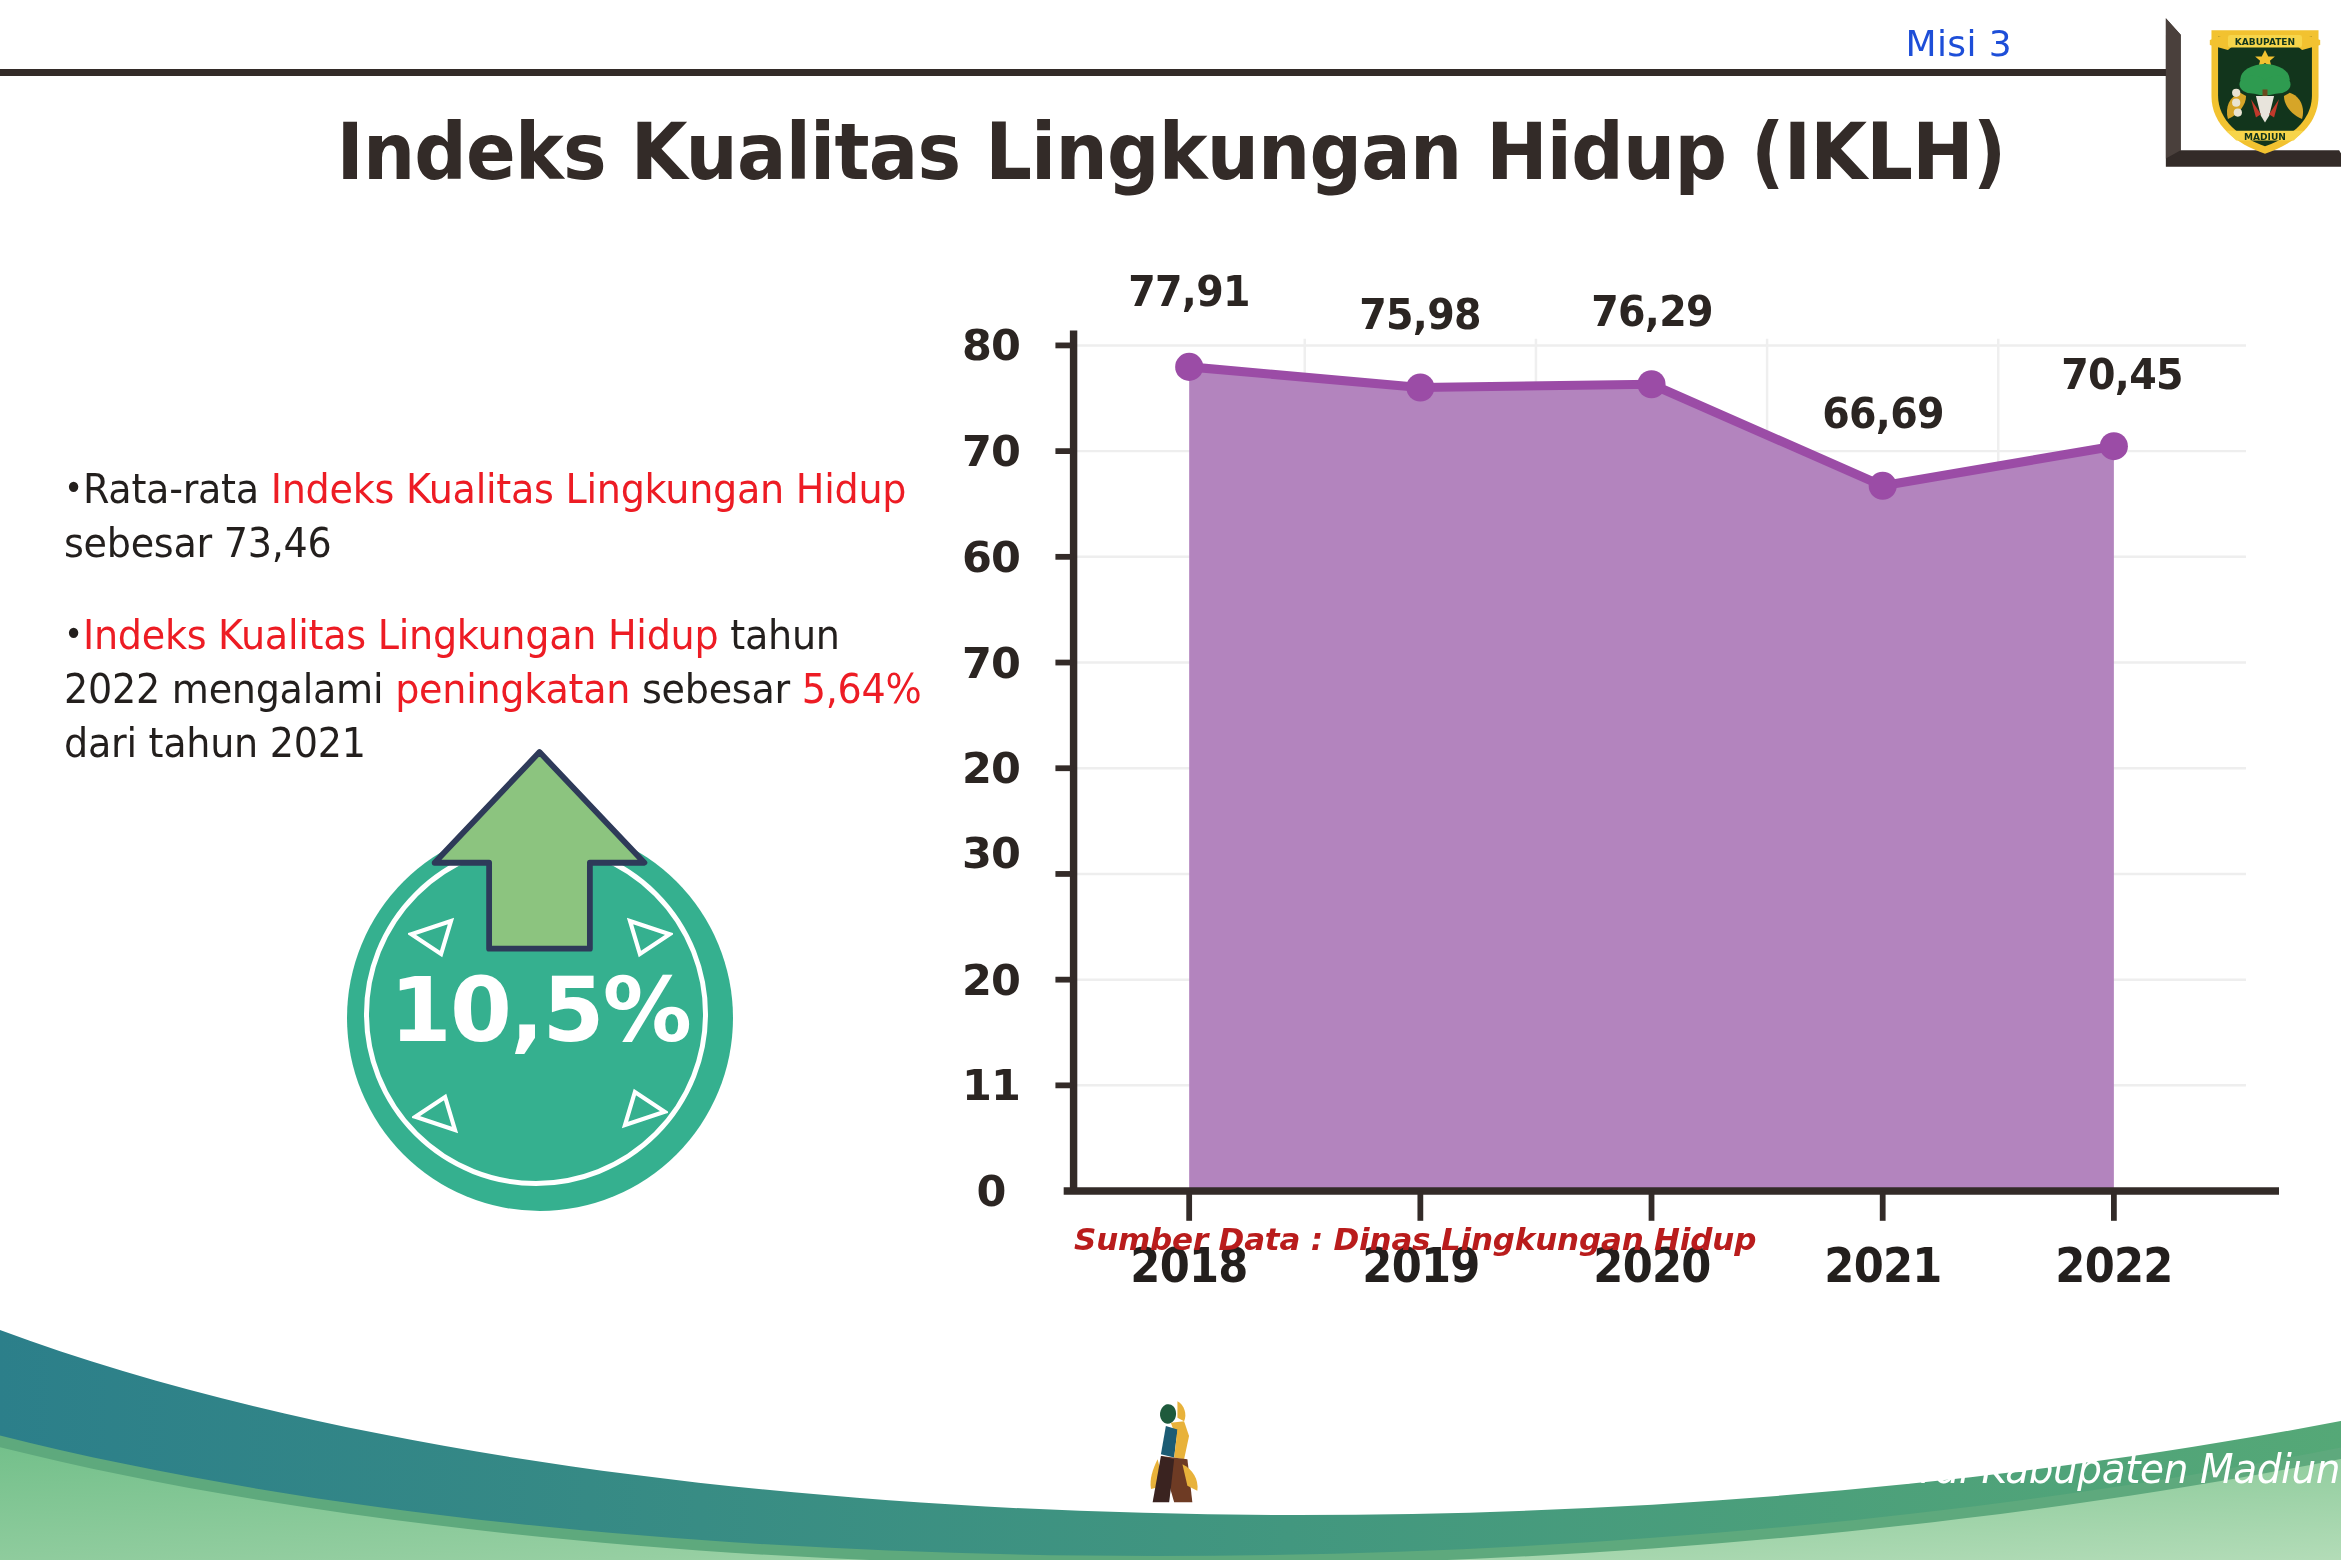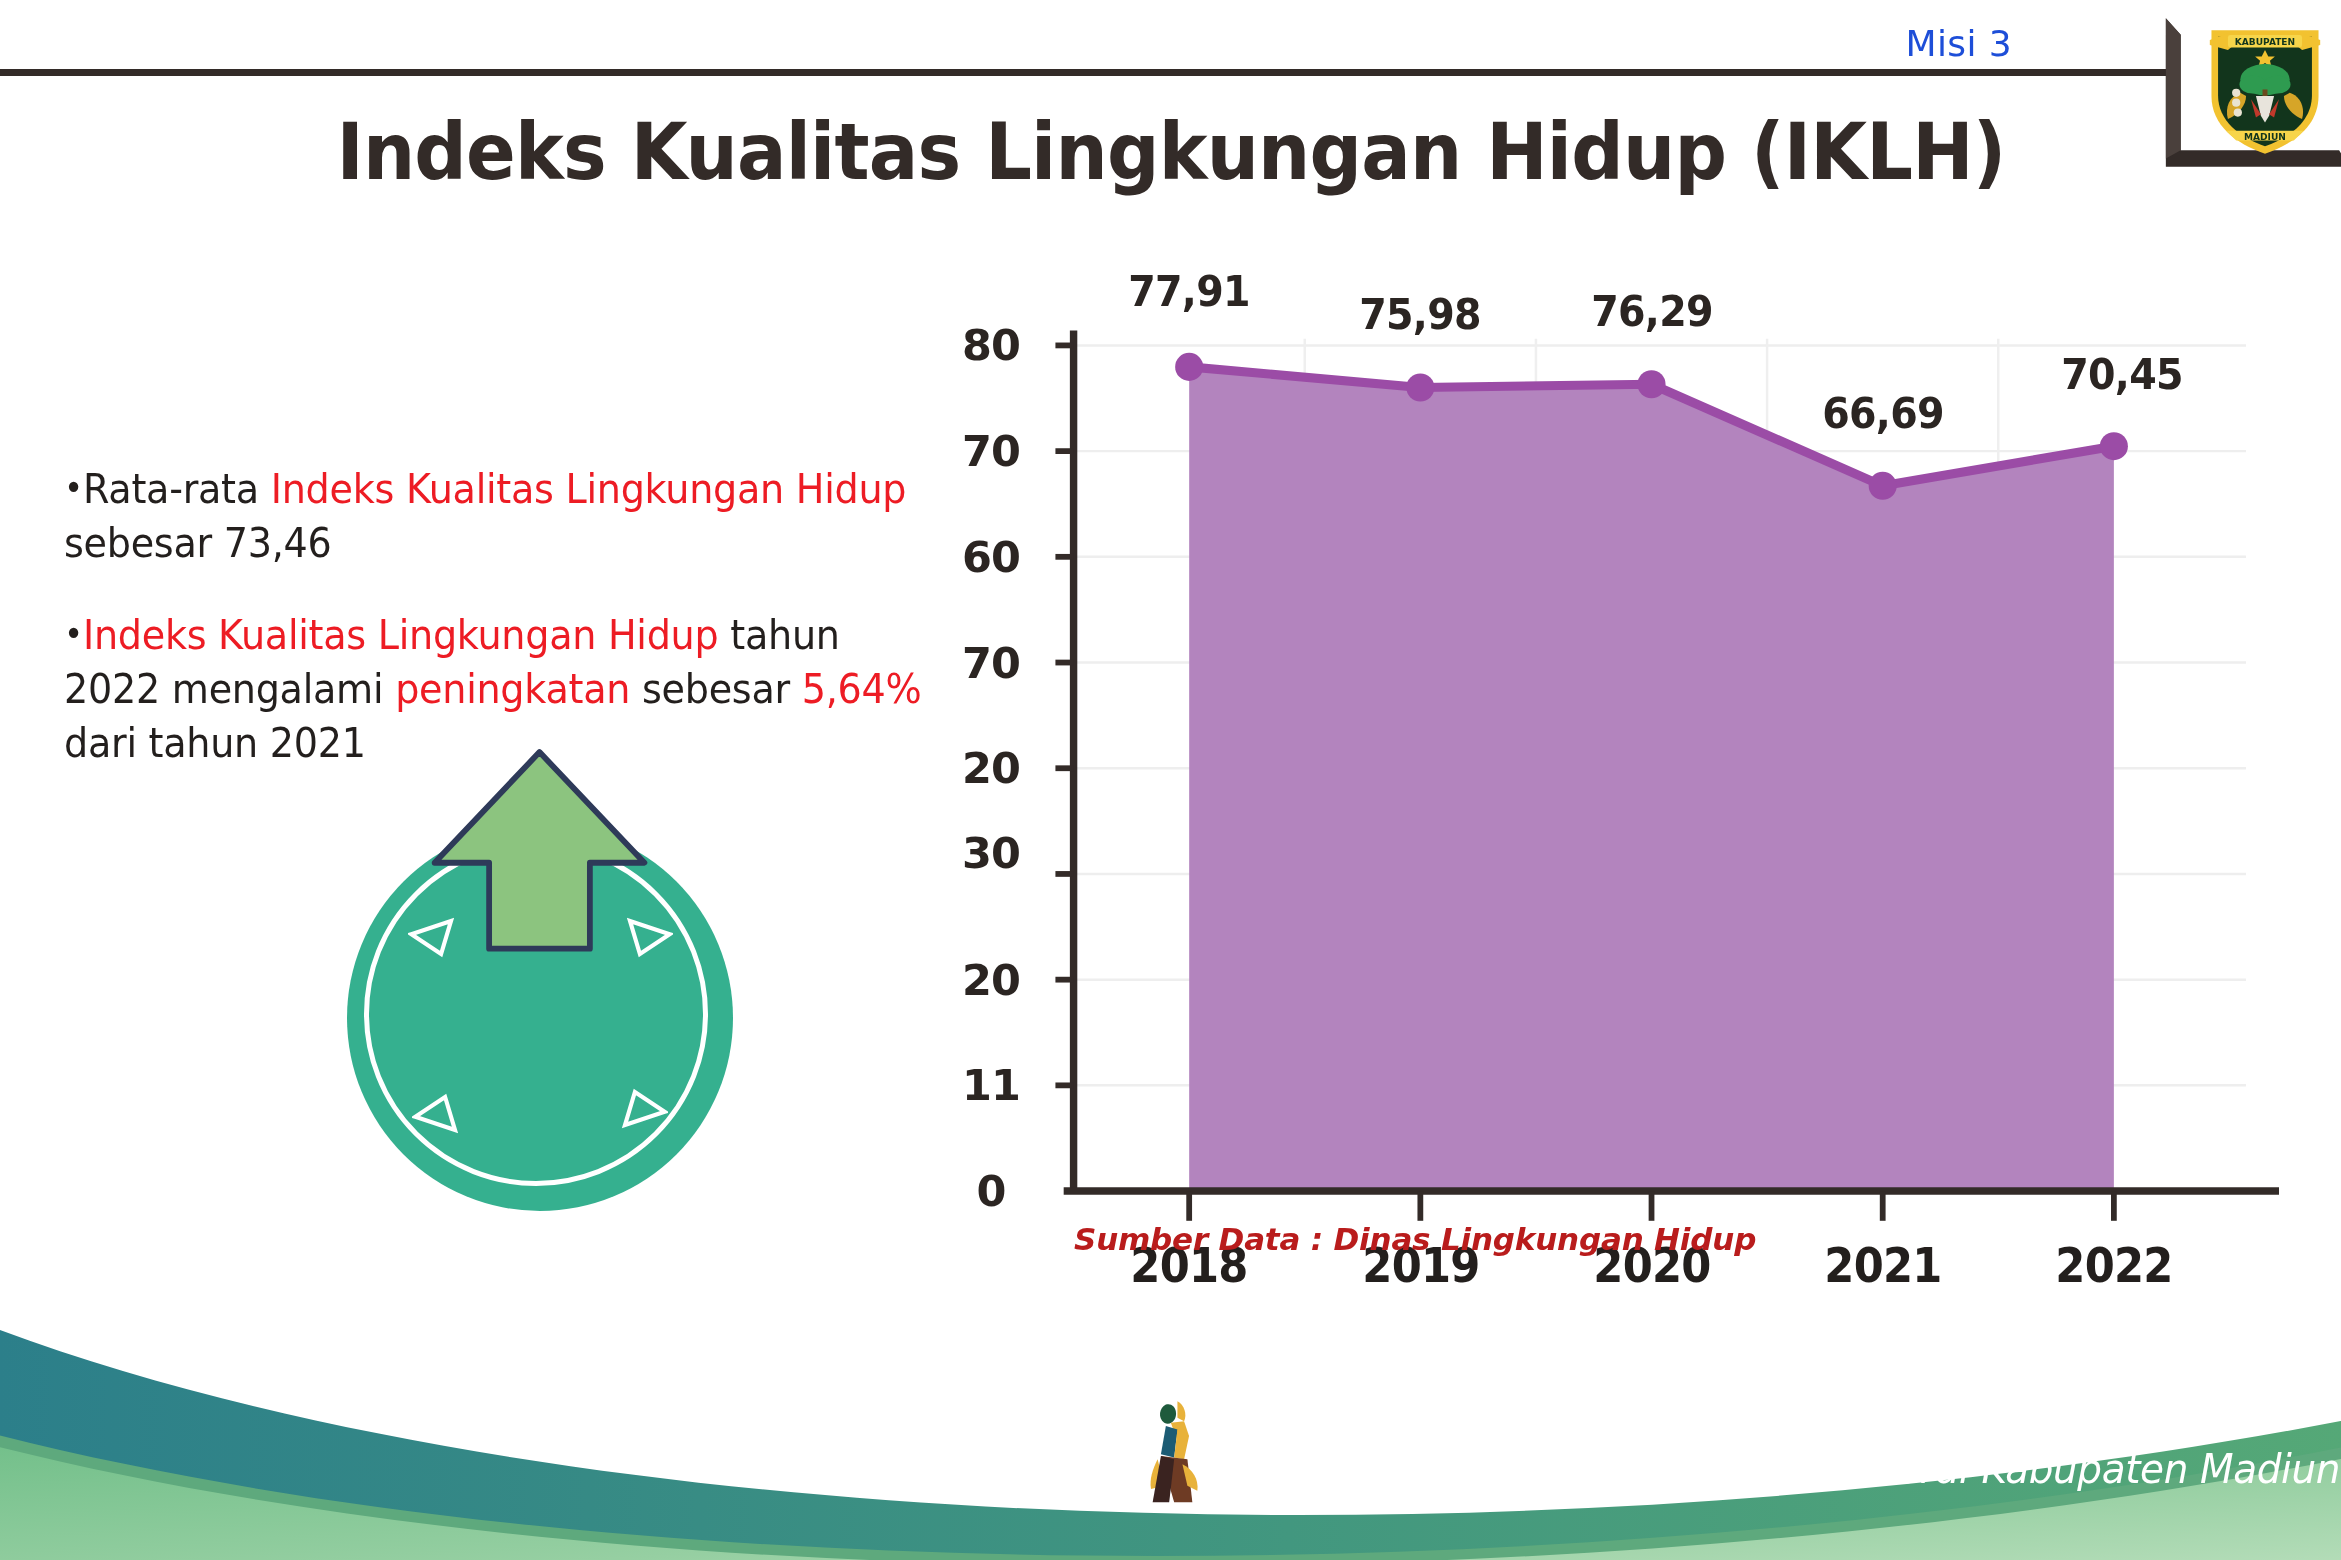--- a/index.html
+++ b/index.html
@@ -283,20 +283,21 @@
     <polygon points="4,30 52,46 40,6" fill="none" stroke="#ffffff" stroke-width="5"></polygon>
   </svg>
   <svg class="tick-arrow" style="left:291px; top:340px;" viewBox="0 0 58 52">
     <polygon points="54,30 6,46 18,6" fill="none" stroke="#ffffff" stroke-width="5"></polygon>
   </svg>
 
   <svg id="badge-arrow" viewBox="0 0 270 260">
     <polygon points="135,6 262,140 196,140 196,244 74,244 74,140 8,140" fill="#8CC47F" stroke="#2E3A59" stroke-width="7" stroke-linejoin="round"></polygon>
   </svg>
 
+  <div id="badge-value">10,5%</div>
 </div>
 
 <div id="chart">
 
   <div class="ylabel" style="top:64px; left:-33px; width:132px;">80</div>
   <div class="ylabel" style="top:170px; left:-33px; width:132px;">70</div>
   <div class="ylabel" style="top:276px; left:-33px; width:132px;">60</div>
   <div class="ylabel" style="top:382px; left:-33px; width:132px;">70</div>
   <div class="ylabel" style="top:487px; left:-33px; width:132px;">20</div>
   <div class="ylabel" style="top:572px; left:-33px; width:132px;">30</div>

